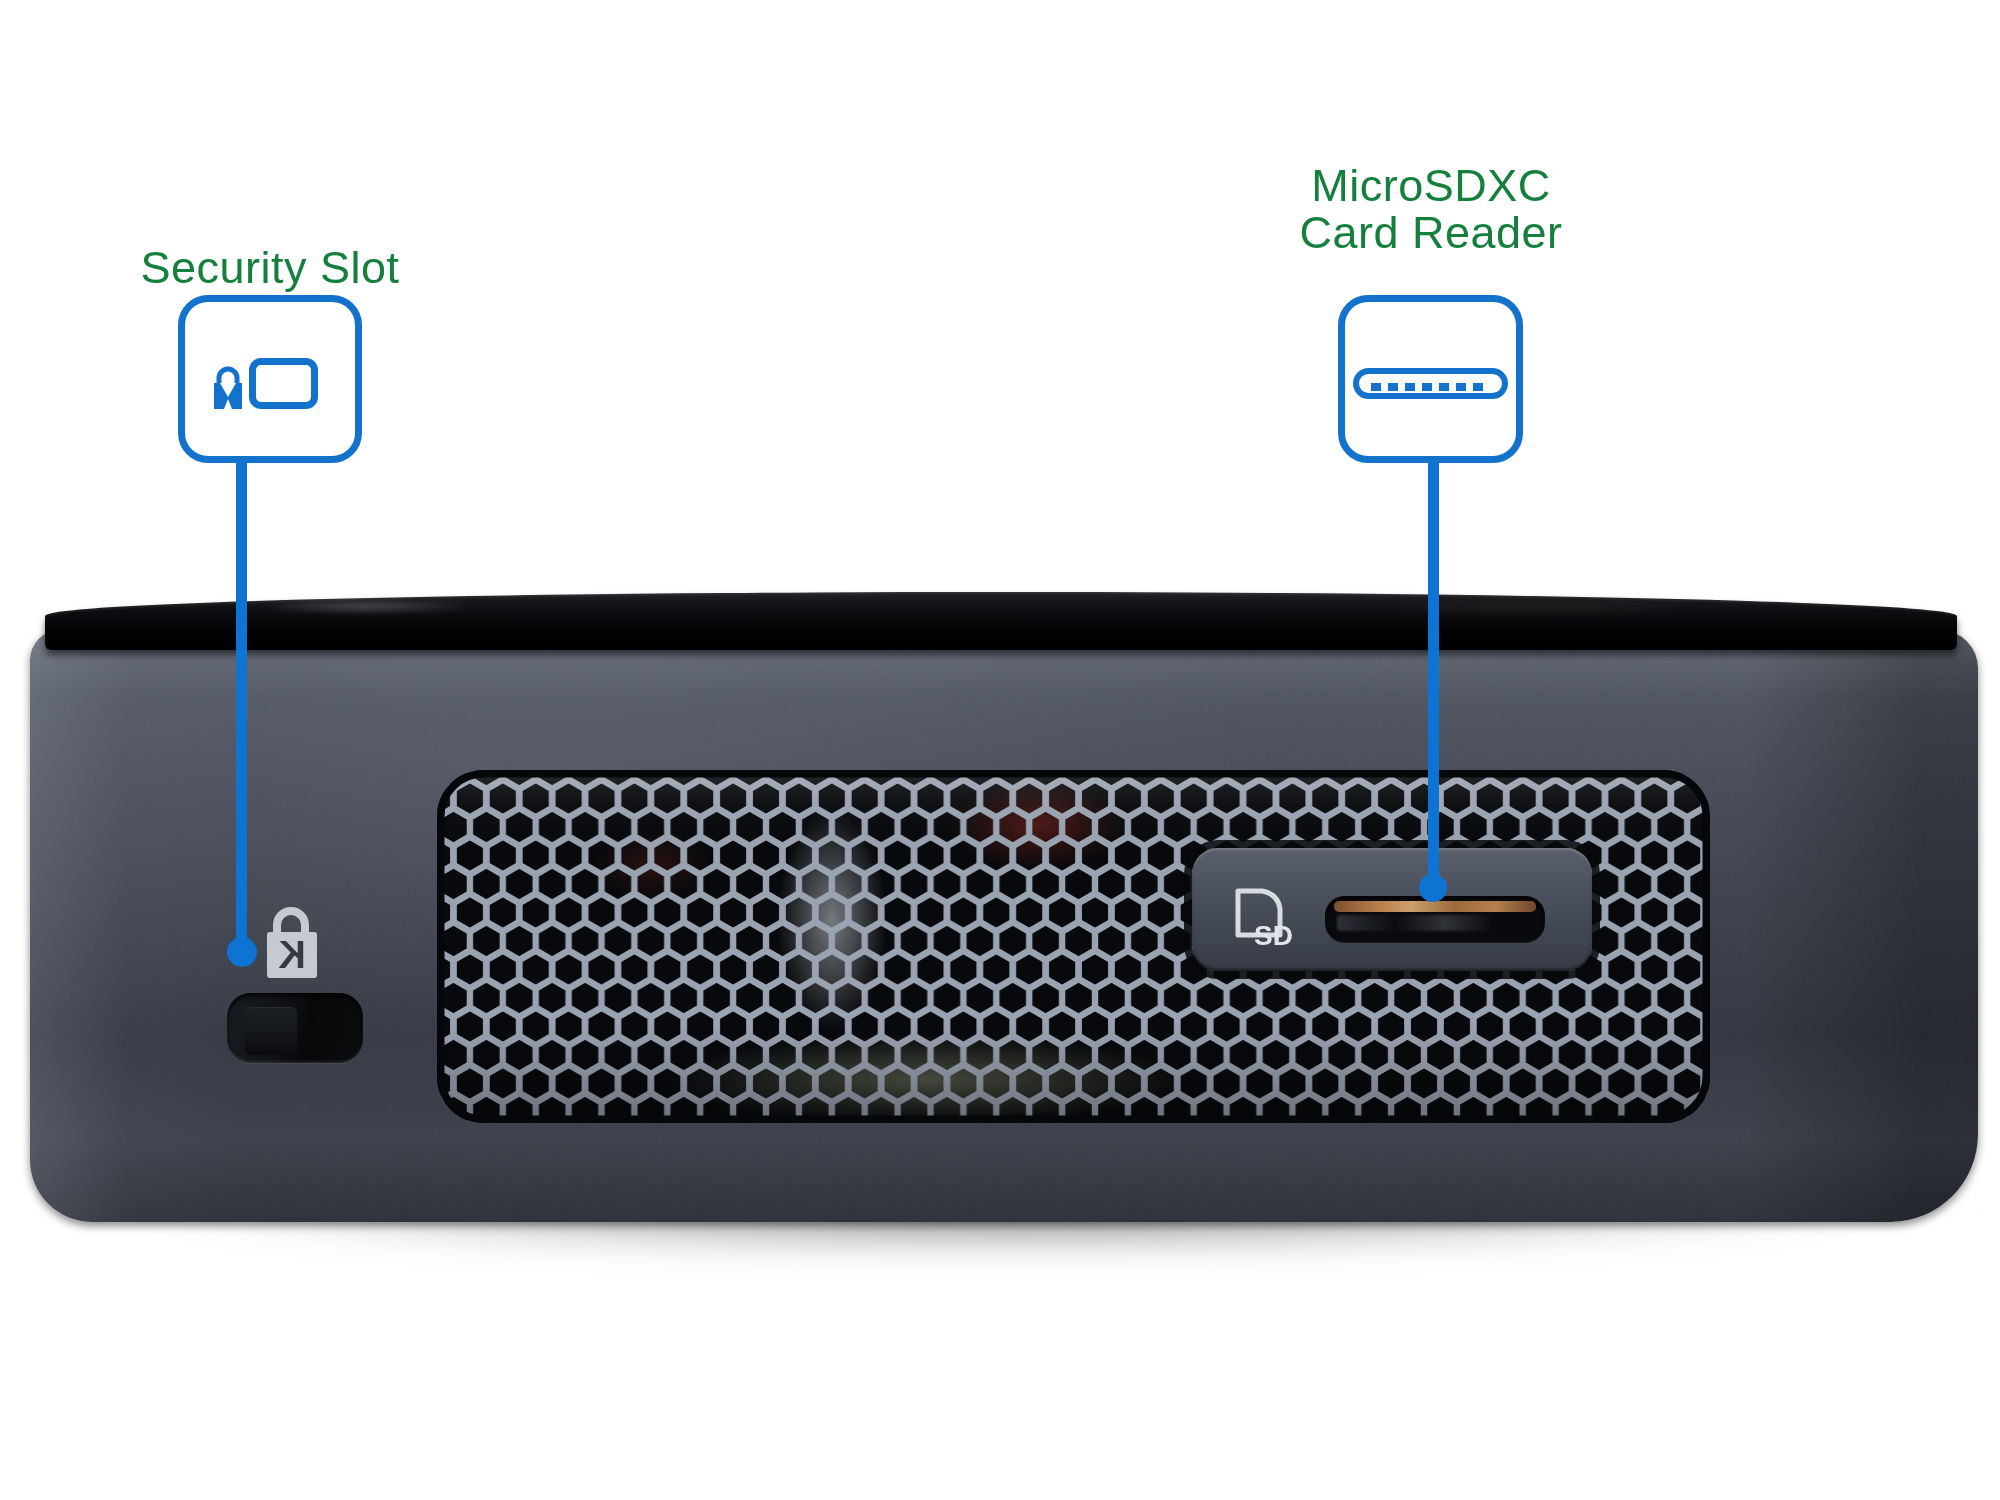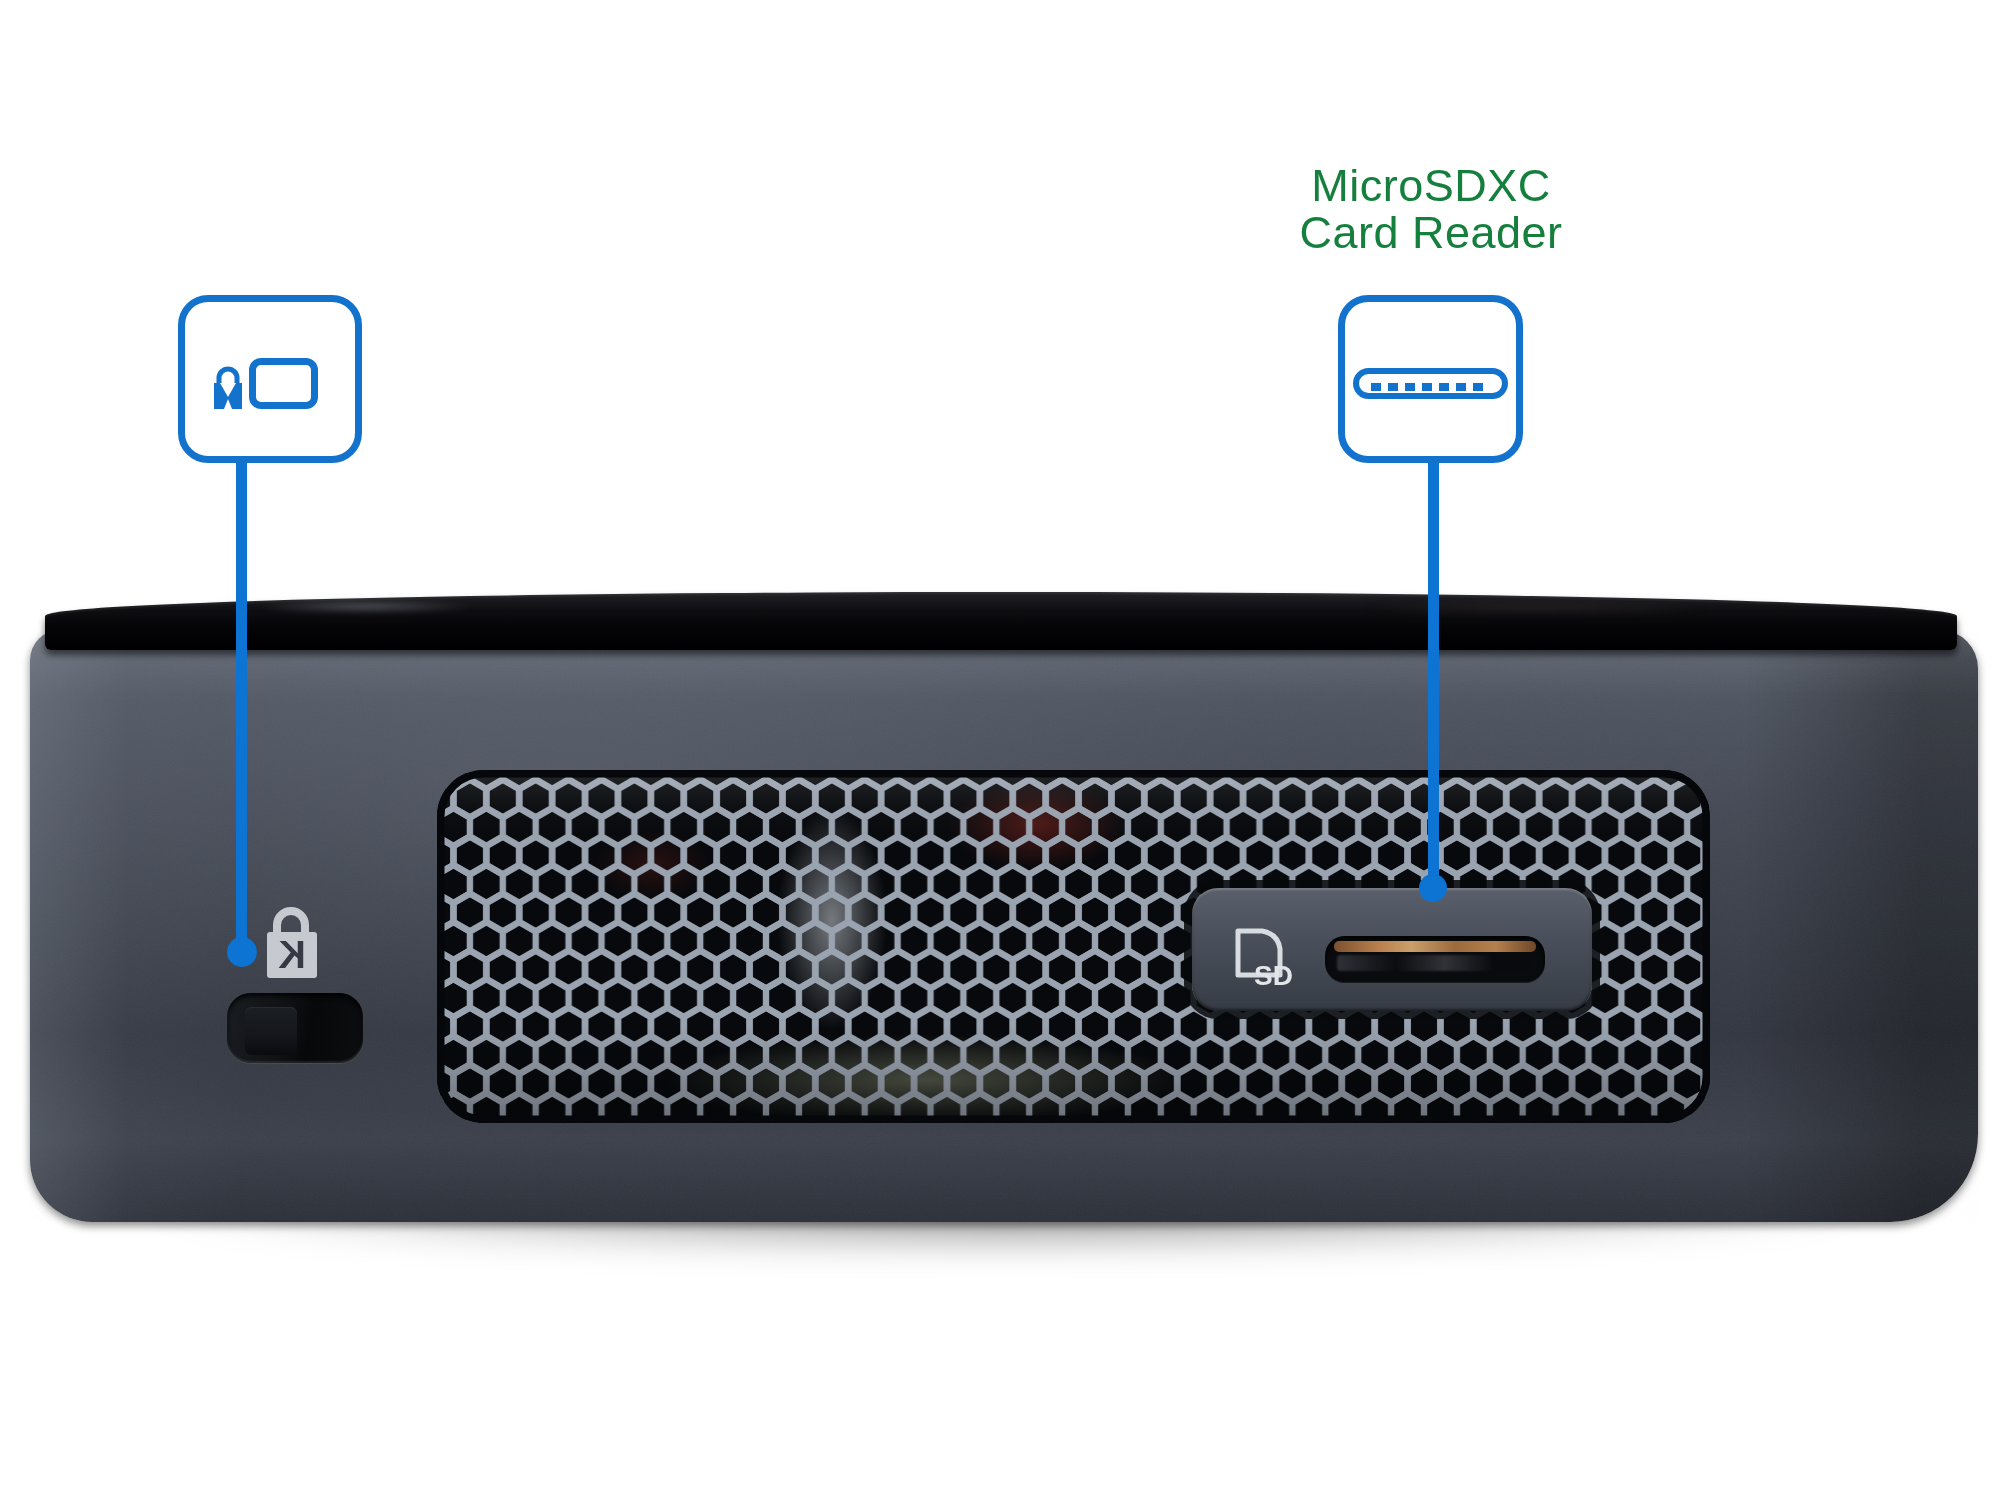--- a/index.html
+++ b/index.html
@@ -76,21 +76,21 @@
     box-shadow:inset 0 -2px 2px rgba(255,255,255,0.10), inset 0 3px 5px rgba(0,0,0,0.9), 0 1px 1px rgba(255,255,255,0.08);
   }
   .kslot .notch{
     position:absolute;left:18px;top:14px;width:52px;height:48px;border-radius:6px;
     background:linear-gradient(180deg,#1c1f24,#121419 70%,#0a0b0e);
     box-shadow:inset 0 1px 1px rgba(255,255,255,0.06);
   }
 
   
   .sd-recess{
-    left:1192px;top:888px;width:400px;height:123px;border-radius:26px;
+    left:1192px;top:848px;width:400px;height:123px;border-radius:26px;
     background:linear-gradient(180deg,#5a606b 0%,#4a505b 40%,#3d434d 80%,#363b45 100%);
     box-shadow:0 0 0 8px rgba(6,8,11,0.85), inset 0 2px 2px rgba(255,255,255,0.18), inset 0 -2px 3px rgba(0,0,0,0.5);
   }
   .sd-open{
     position:absolute;left:133px;top:48px;width:220px;height:47px;border-radius:20px;
     background:#0a0b0e;
     box-shadow:inset 0 3px 6px rgba(0,0,0,0.9), inset 0 -1px 1px rgba(255,255,255,0.10);
   }
   .sd-open .copper{
     position:absolute;left:9px;right:9px;top:5px;height:11px;border-radius:5px;
@@ -186,20 +186,21 @@
     <svg style="position:absolute;left:36px;top:33px;" width="72" height="72" viewBox="0 0 72 72">
       <path d="M10,10 h24 q16,3 18,18 v26 h-42 z" fill="none" stroke="#d8dbdf" stroke-width="5" stroke-linejoin="round"></path>
       <text x="26" y="64" font-family="Liberation Sans, sans-serif" font-size="28" font-weight="bold" fill="#e3e5e8">SD</text>
     </svg>
     <div class="sd-open">
       <div class="copper"></div>
       <div class="glass"></div>
     </div>
   </div>
 
+  <div class="abs callout-label" style="left:120px;top:244px;width:300px;">Security Slot</div>
 
   <div class="abs callout-box" style="left:178px;top:295px;width:170px;height:154px;">
 
     <svg style="position:absolute;left:26px;top:60px;" width="34" height="50" viewBox="0 0 34 50">
       <path d="M8,22 v-6 a9,9 0 0 1 18,0 v6" fill="none" stroke="#1373cc" stroke-width="5"></path>
       <rect x="3" y="21" width="28" height="26" fill="#1373cc"></rect>
       <polygon points="9,21 17,35 25,21" fill="#ffffff"></polygon>
       <polygon points="13,47 17,37 21,47" fill="#ffffff"></polygon>
     </svg>
 

